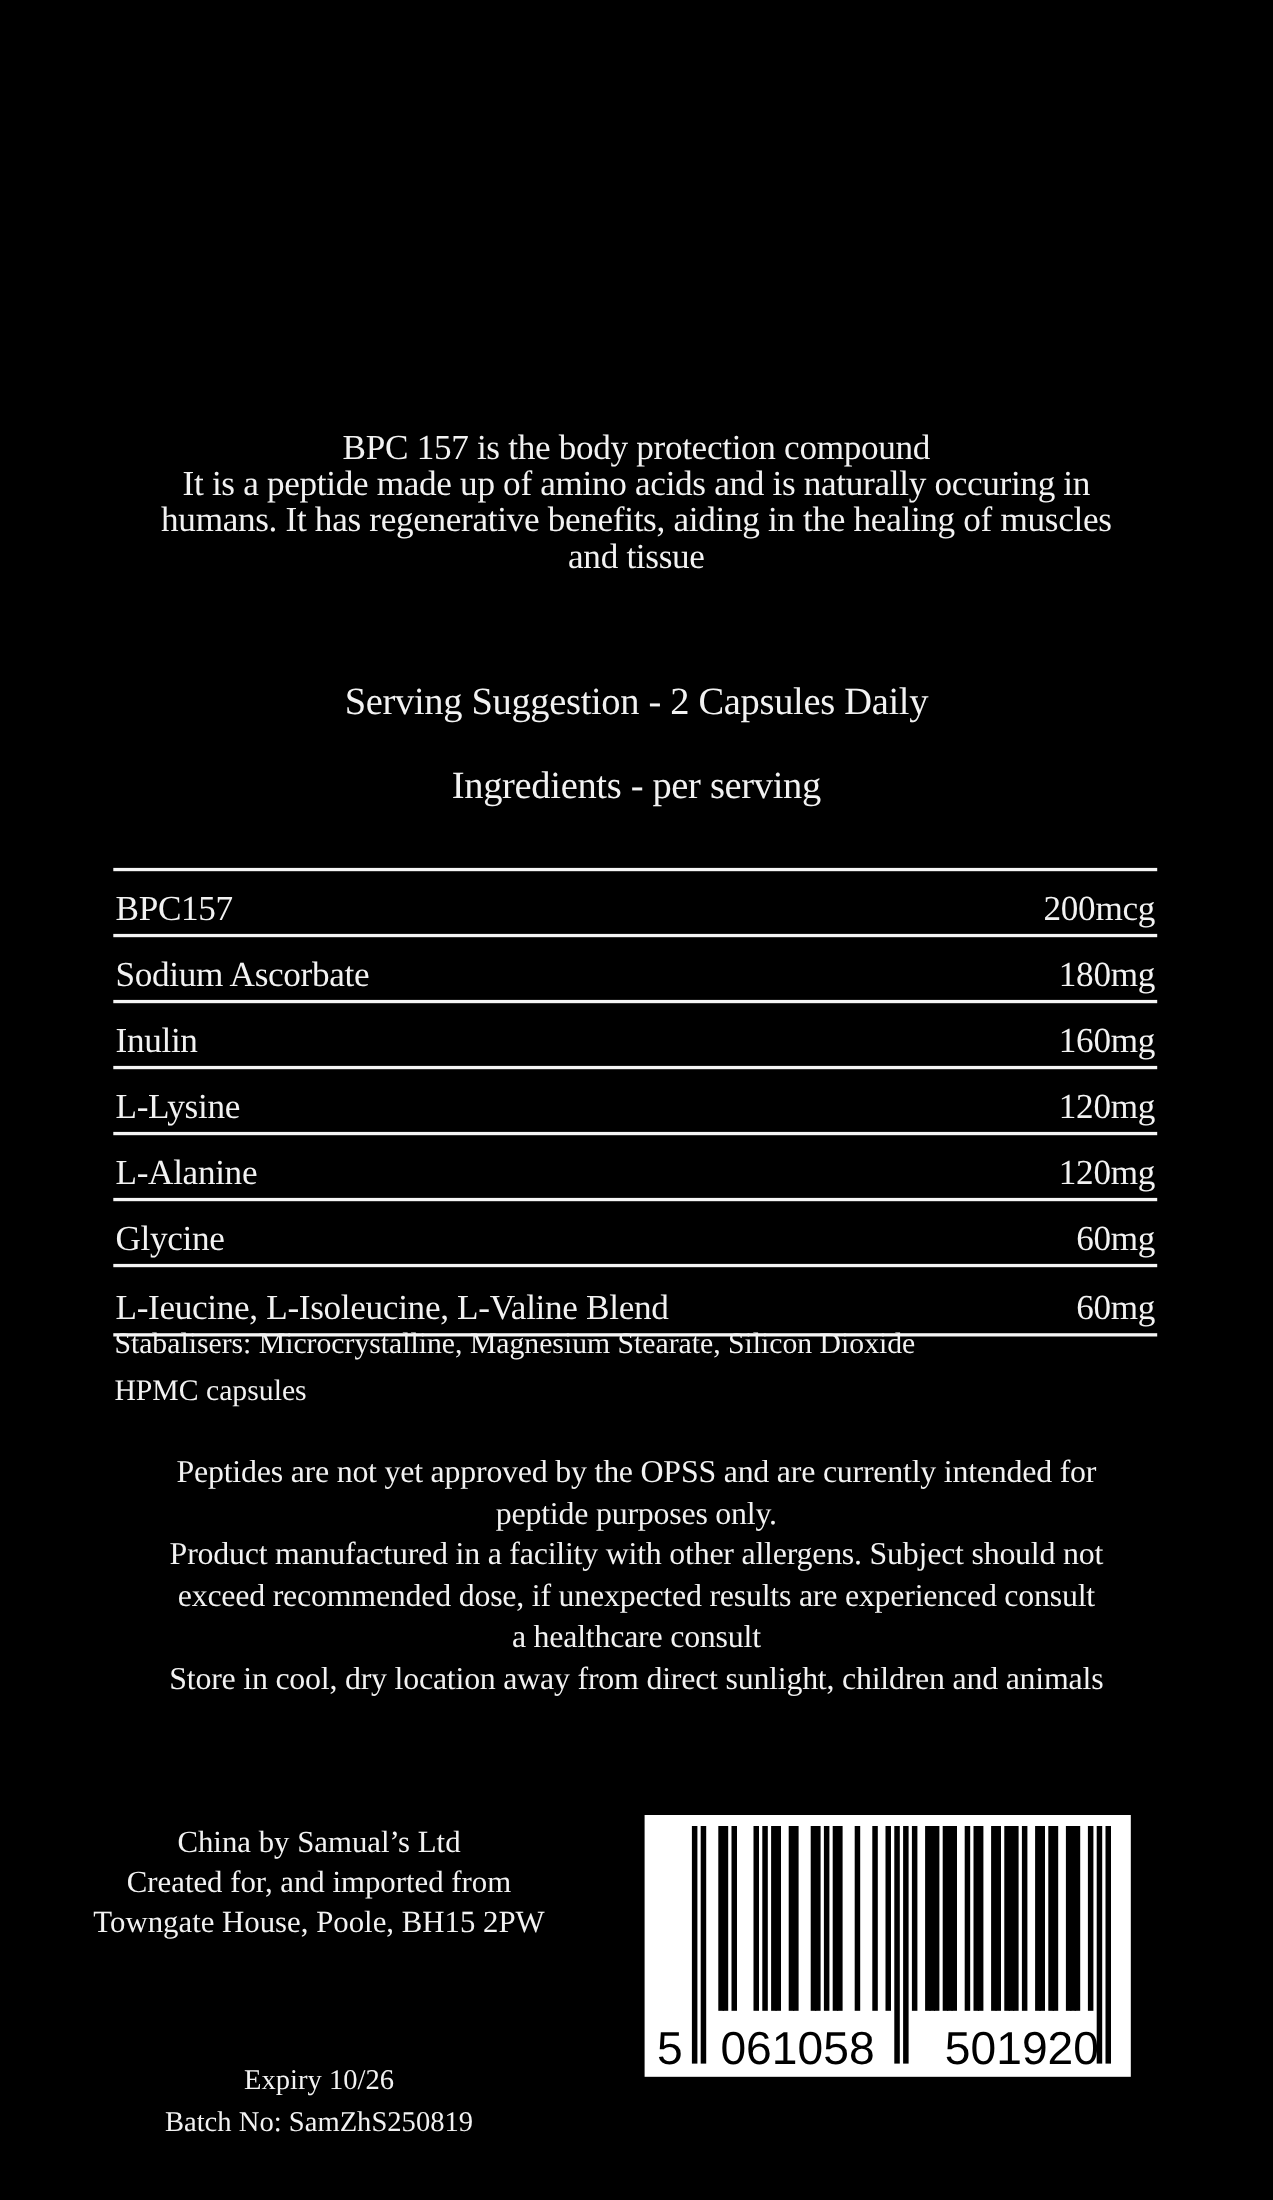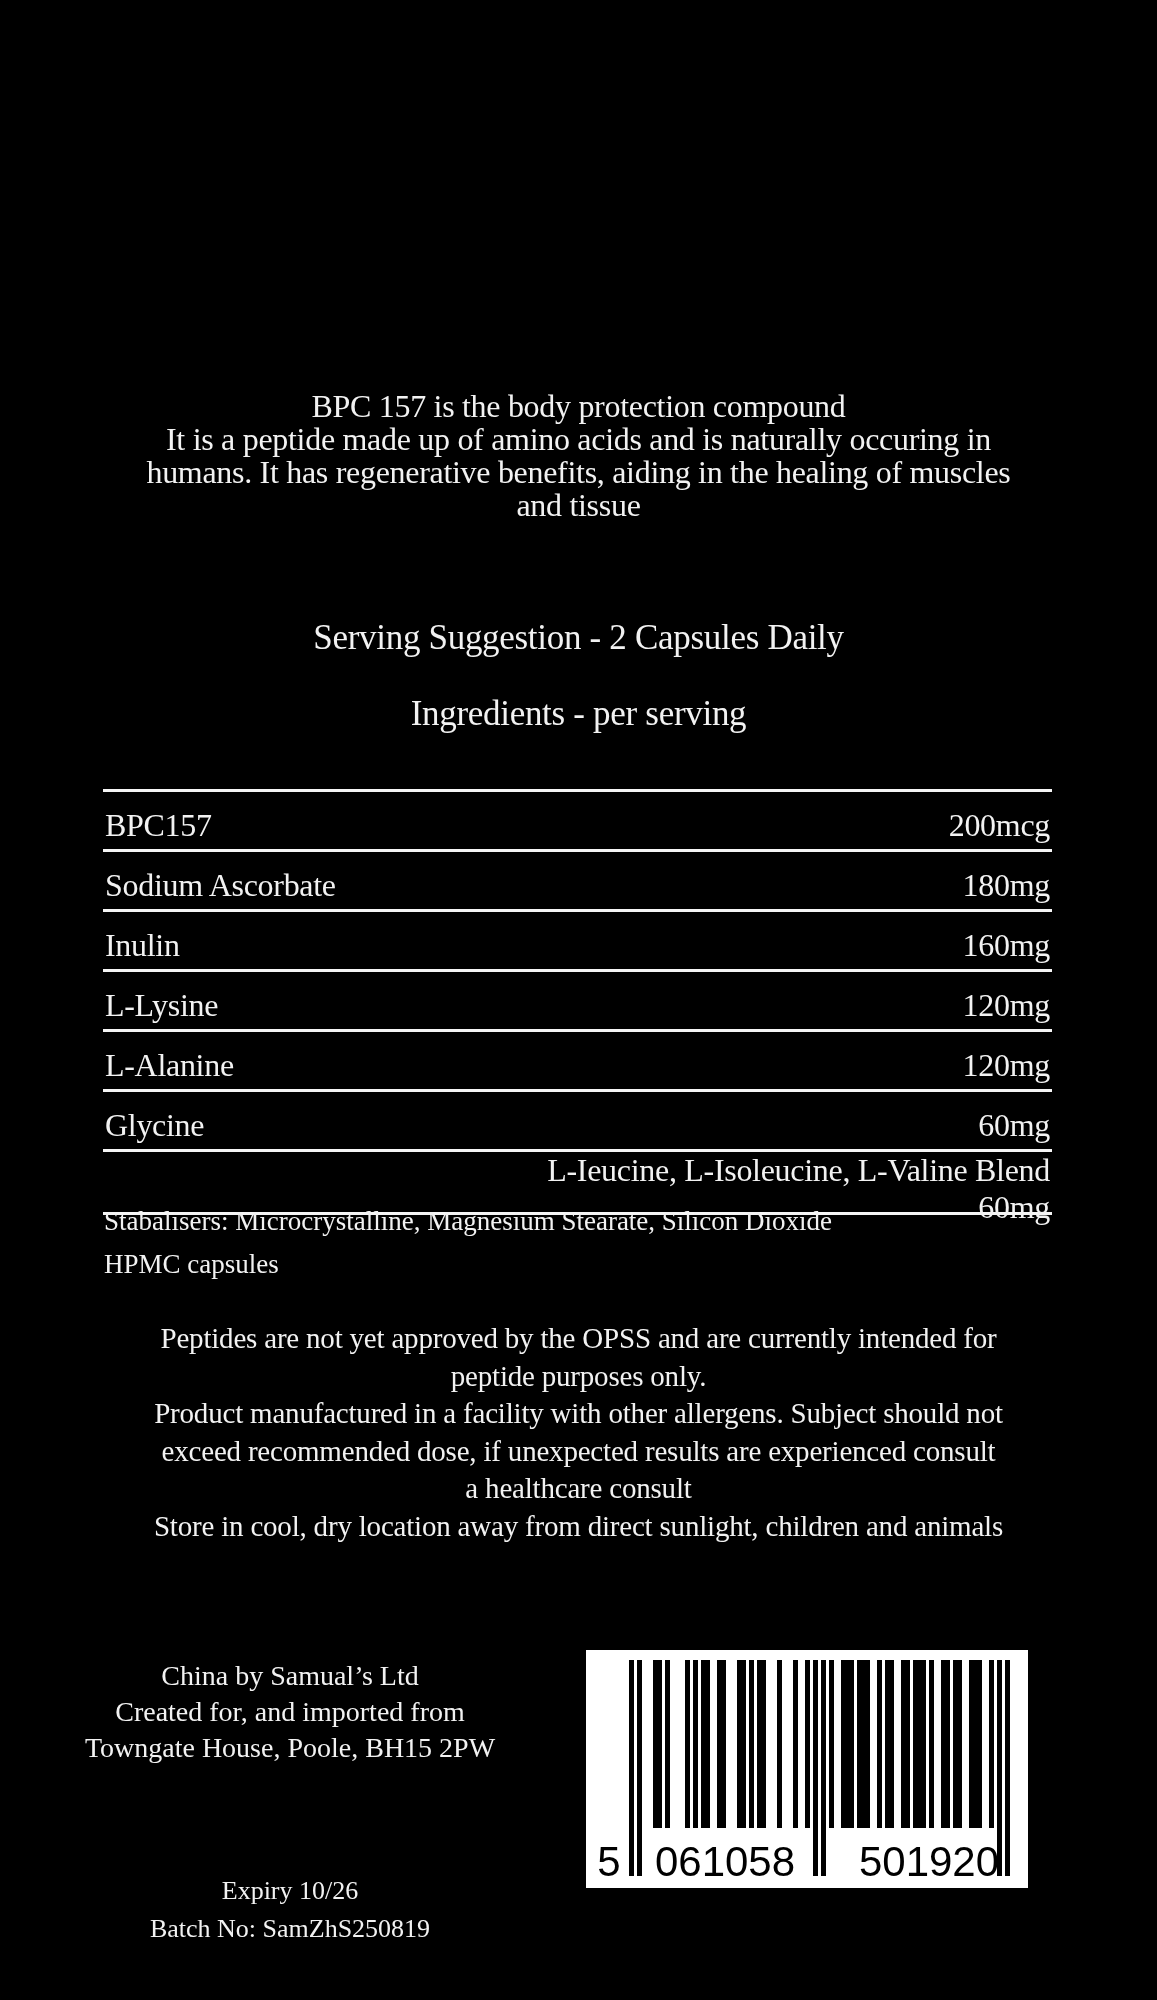--- a/index.html
+++ b/index.html
@@ -54,21 +54,21 @@
   .ing-row {
     height: 52px;
     border-bottom: 3px solid #f5f5f5;
     display: flex;
     justify-content: space-between;
     align-items: flex-end;
     padding: 0 2px 5px 2px;
     font-size: 32px;
     letter-spacing: -0.3px;
   }
-  .ing-row:last-child { height: 55px; flex-direction: column; }
+  .ing-row:last-child { height: 55px; }
 
   
   .stabilisers {
     left: 104px;
     top: 1200px;
     font-size: 27px;
     line-height: 43px;
     text-align: left;
   }
 

